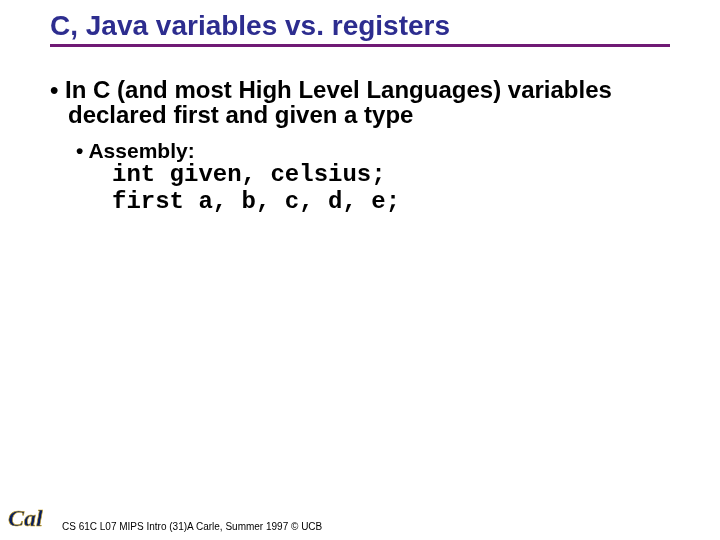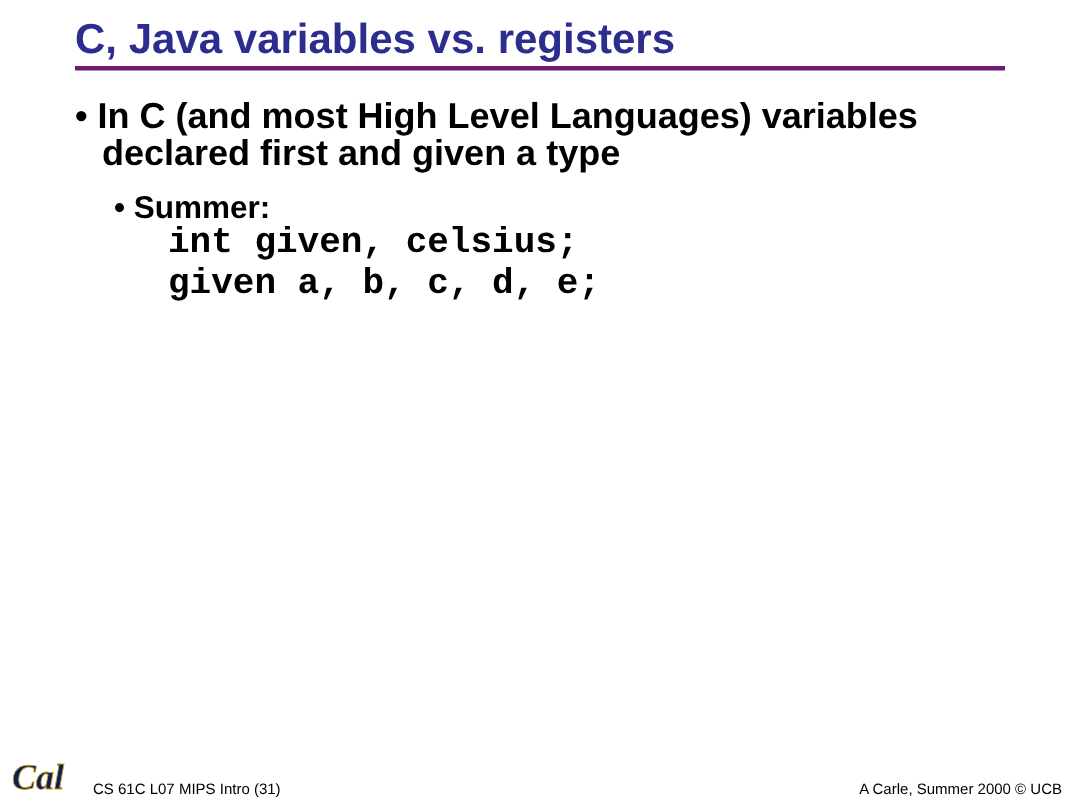--- a/index.html
+++ b/index.html
@@ -17,21 +17,22 @@
   .title {
     font-size: 28px;
     font-weight: bold;
     color: #2d2d8f;
     border-bottom: 3px solid #701a75;
     padding-bottom: 2px;
     display: inline-block;
     width: 100%;
   }
   .content {
-    padding: 18px 50px 0 50px;
+    padding: 6px 50px 0 50px;
+    margin-top: 24px;
   }
   .b1 {
     font-size: 24px;
     font-weight: bold;
     color: #000;
     line-height: 1.05;
     margin-bottom: 12px;
     padding-left: 18px;
     text-indent: -18px;
   }
@@ -63,21 +64,21 @@
     font-family: "Courier New", monospace;
   }
   .footer {
     position: absolute;
     bottom: 8px;
     left: 0;
     width: 100%;
     padding: 0 12px 0 50px;
     display: flex;
     align-items: flex-end;
-    justify-content: space-between;
+    justify-content: flex-start;
     font-size: 10px;
     color: #000;
   }
   .logo {
     position: absolute;
     left: 6px;
     bottom: 6px;
     width: 46px;
     height: 34px;
   }
@@ -87,28 +88,28 @@
 <body>
 
 <div class="title-wrap">
   <div class="title">C, Java variables vs. registers</div>
 </div>
 
 <div class="content">
 
   <div class="b1">In C (and most High Level Languages) variables declared first and given a type</div>
 
-  <div class="b2">Summer:</div>
+  <div class="b2">Assembly:</div>
   <div class="code"><span>int given, celsius;</span>
-<span>given a, b, c, d, e;</span></div>
+<span>first a, b, c, d, e;</span></div>
 
 
 
 </div>
 
 <svg class="logo" viewBox="0 0 46 34">
   <text x="2" y="26" font-family="Georgia, serif" font-style="italic" font-weight="bold" font-size="24" fill="#0a1f5c" stroke="#c9a227" stroke-width="0.6">Cal</text>
 </svg>
 
 <div class="footer">
   <span class="footer-left">CS 61C L07 MIPS Intro (31)</span>
-  <span>A Carle, Summer 2000 © UCB</span>
+  <span>A Carle, Summer 1997 © UCB</span>
 </div>
 
 </body></html>

